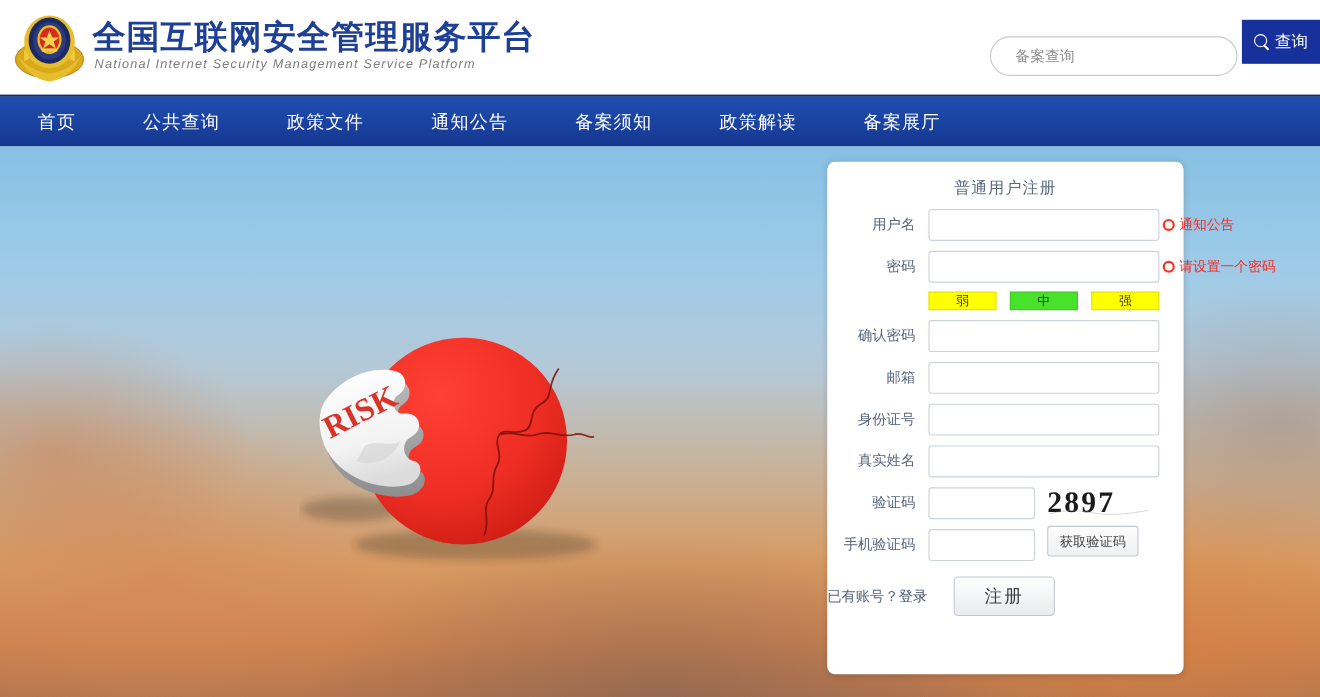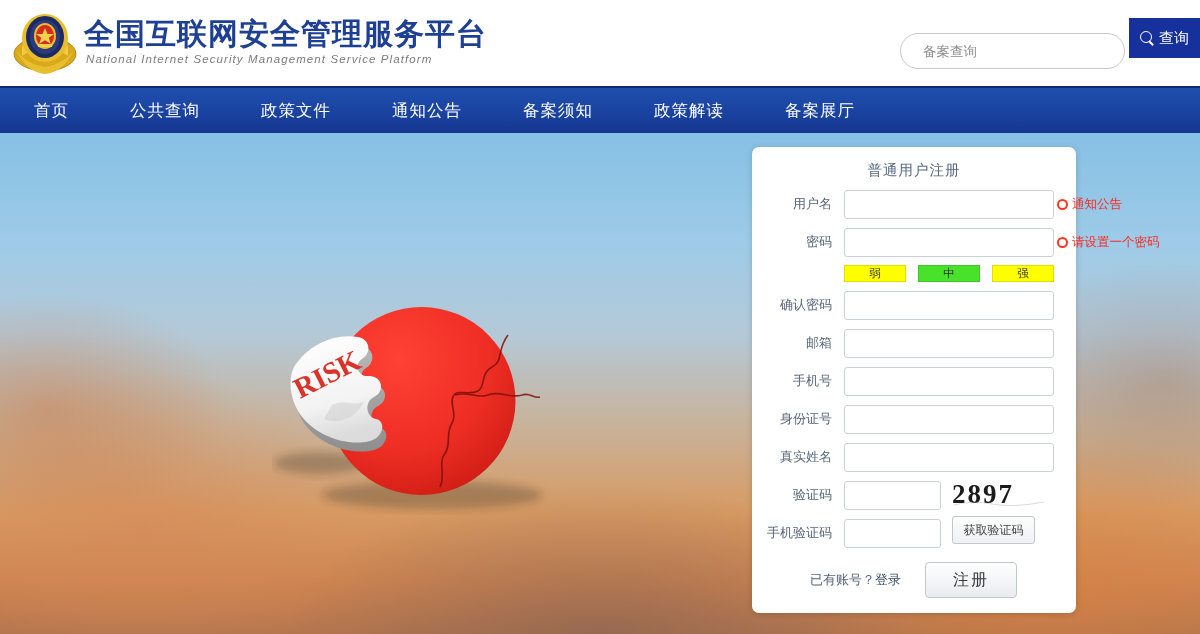--- a/index.html
+++ b/index.html
@@ -270,21 +270,20 @@
     background: linear-gradient(180deg,#fdfdfd 0%, #eef0f2 100%);
     font-size: 12px;
     color: #444;
     cursor: pointer;
     font-family: "DejaVu Sans", "Liberation Sans", sans-serif;
   }
 
   .bottom-row {
     display: flex; align-items: center;
     margin-top: 14px;
-    padding-left: 58px;
     gap: 24px;
   }
   .have-acct {
     font-size: 13px; color: #56657a;
     white-space: nowrap;
     font-family: "DejaVu Sans", "Liberation Sans", sans-serif;
   }
   .have-acct .lk { color: #3b4c66; cursor: pointer; }
   .reg-btn {
     width: 92px; height: 36px;
@@ -477,24 +476,20 @@
       <div class="row">
         <div class="lbl">确认密码</div>
         <input class="fld" type="password" style="">
       </div>
 
       <div class="row">
         <div class="lbl">邮箱</div>
         <input class="fld" type="text" style="">
       </div>
 
-      <div class="row">
-        <div class="lbl">手机号</div>
-        <input class="fld" type="text" style="">
-      </div>
 
       <div class="row">
         <div class="lbl">身份证号</div>
         <input class="fld" type="text" style="">
       </div>
 
       <div class="row">
         <div class="lbl">真实姓名</div>
         <input class="fld" type="text" style="">
       </div>

